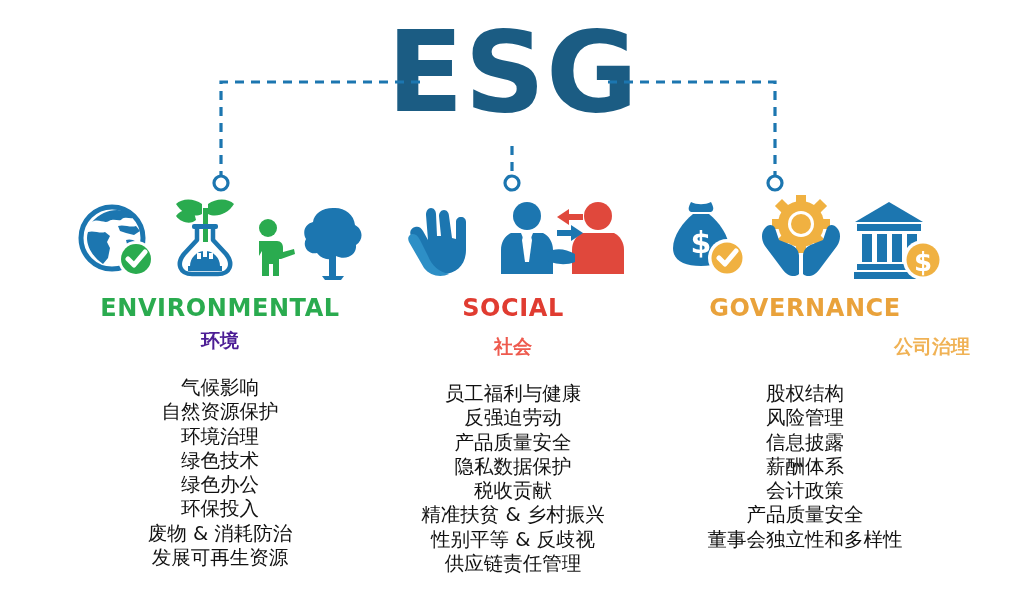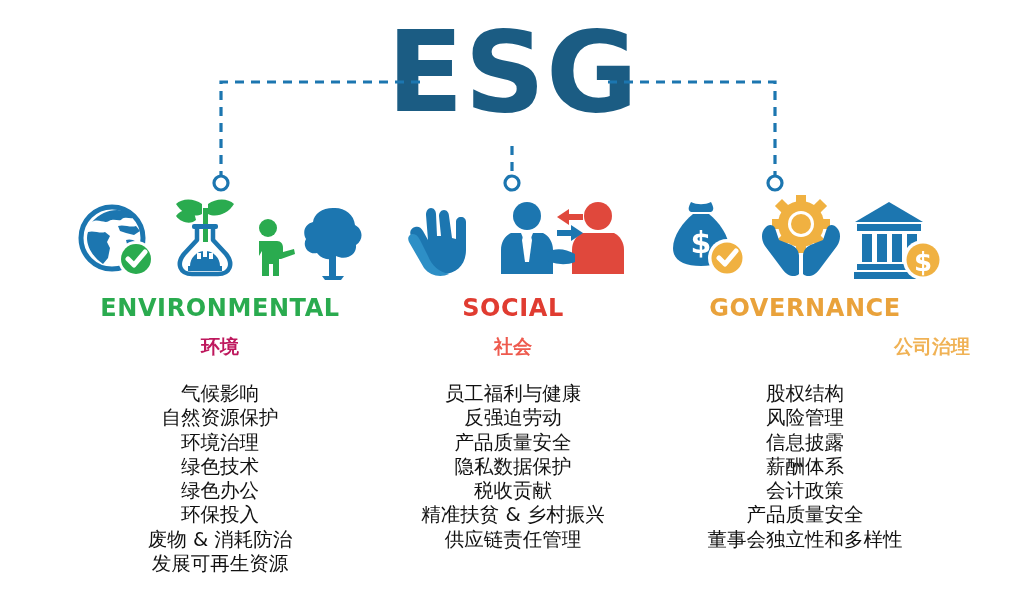--- a/index.html
+++ b/index.html
@@ -86,21 +86,21 @@
   .items li {
     font-size: 19.5px;
     line-height: 24.3px;
     color: #111111;
     white-space: nowrap;
     font-family: "DejaVu Sans", "Liberation Sans", sans-serif;
   }
 
   
   .c-env-en { color: #2AAB4F; }
-  .c-env-cn { color: #be185d; }
+  .c-env-cn { color: #4c1d95; margin-top: 6px; }
   .c-soc-en { color: #E03C31; }
   .c-soc-cn { color: #EE5A4E; }
   .c-gov-en { color: #E9A23B; }
   .c-gov-cn { color: #F0B255; text-align: right; }
 </style>
 </head>
 <body>
 
 <div class="canvas">
 
@@ -221,20 +221,21 @@
     <div class="heading-en c-soc-en">SOCIAL</div>
     <div class="heading-cn c-soc-cn">社会</div>
 
     <ul class="items">
       <li>员工福利与健康</li>
       <li>反强迫劳动</li>
       <li>产品质量安全</li>
       <li>隐私数据保护</li>
       <li>税收贡献</li>
       <li>精准扶贫 &amp; 乡村振兴</li>
+      <li>性别平等 &amp; 反歧视</li>
       <li>供应链责任管理</li>
     </ul>
   </div>
 
   <div class="column col-gov">
 
     <div class="icon-row">
 
       <svg width="80" height="82" viewBox="0 0 80 82">
         <path d="M22 4 C20 8 18 12 22 14 L42 14 C46 12 44 8 42 4 C36 7 28 7 22 4 Z" fill="#1C76B0"></path>

